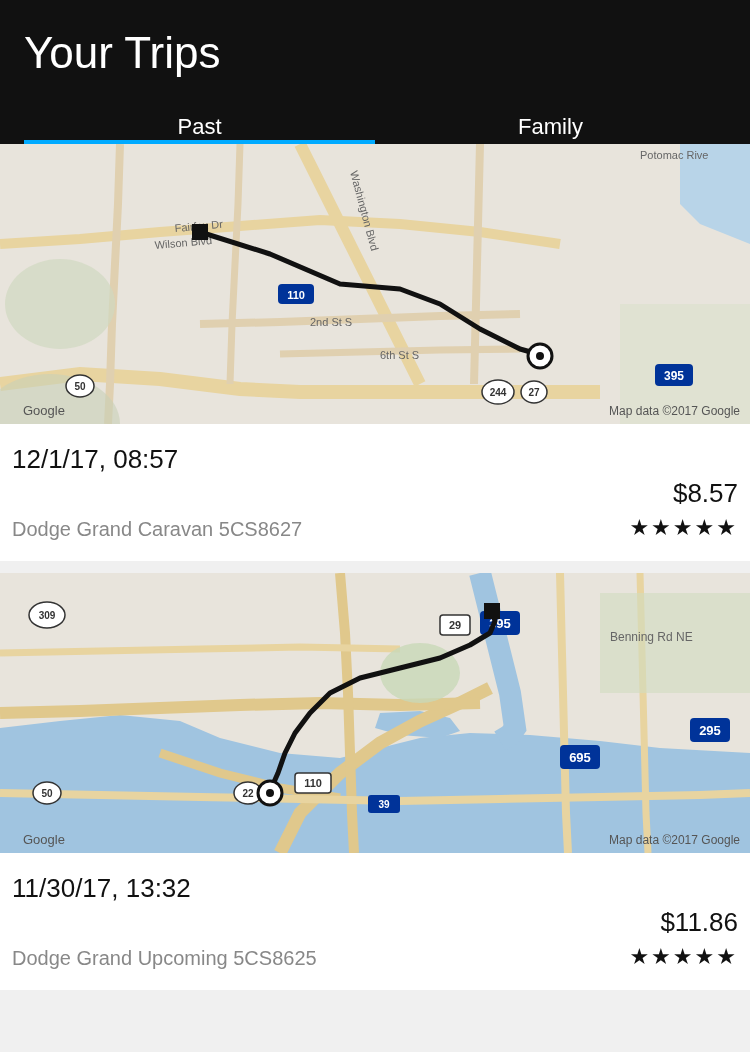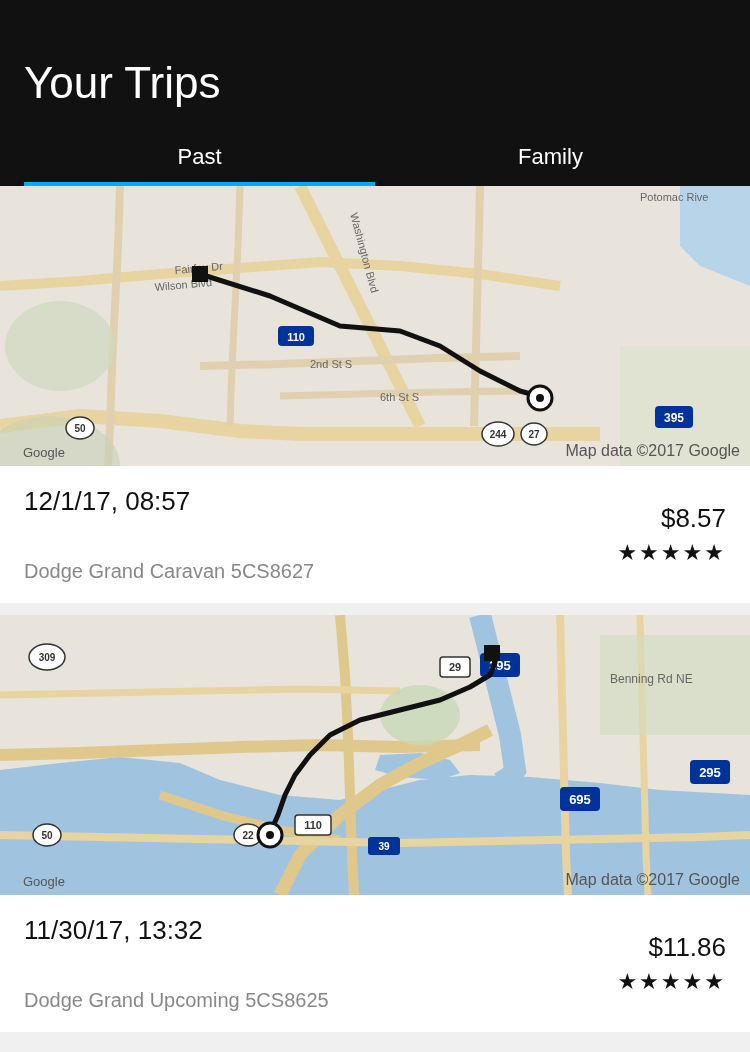--- a/index.html
+++ b/index.html
@@ -14,30 +14,29 @@
     
     .header {
       background: #111;
       padding: 28px 24px 0 24px;
     }
     .page-title {
       color: #fff;
       font-size: 44px;
       font-weight: 300;
       margin-bottom: 24px;
-      margin-top: 30px;
     }
     .tabs {
       display: flex;
       align-items: flex-end;
     }
     .tab {
       flex: 1;
       text-align: center;
-      padding: 12px 0 16px 0;
+      padding: 12px 0 4px 0;
       color: #fff;
       font-size: 22px;
       font-weight: 400;
       cursor: pointer;
       position: relative;
     }
     .tab.active::after {
       content: '';
       position: absolute;
       bottom: 0;
@@ -68,23 +67,23 @@
     .map2 {
       background: #dce8d8;
     }
 
     .map-svg {
       width: 100%;
       height: 100%;
     }
 
     .trip-info {
-      padding: 20px 24px;
+      padding: 20px 12px;
       display: flex;
-      align-items: center;
+      align-items: flex-end;
       justify-content: space-between;
     }
     .trip-left {}
     .trip-date {
       font-size: 26px;
       font-weight: 500;
       color: #111;
       margin-bottom: 6px;
     }
     .trip-vehicle {
@@ -112,21 +111,21 @@
       bottom: 6px;
       left: 23px;
       font-size: 13px;
       color: #555;
       font-family: Arial, sans-serif;
     }
     .map-credit {
       position: absolute;
       bottom: 6px;
       right: 10px;
-      font-size: 16px;
+      font-size: 12px;
       color: #555;
       font-family: Arial, sans-serif;
     }
   </style>
 </head>
 <body>
 
 <div class="header">
   <h1 class="page-title">Your Trips</h1>
   <div class="tabs">

